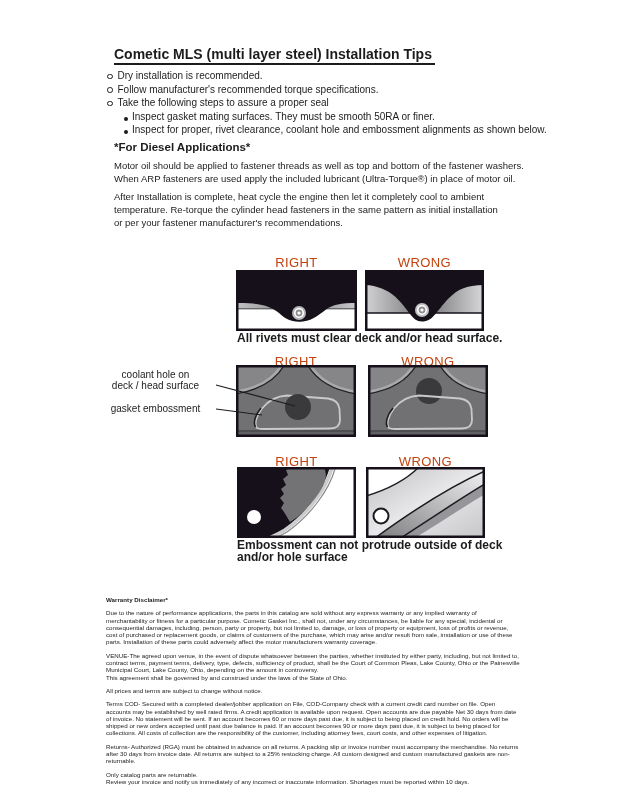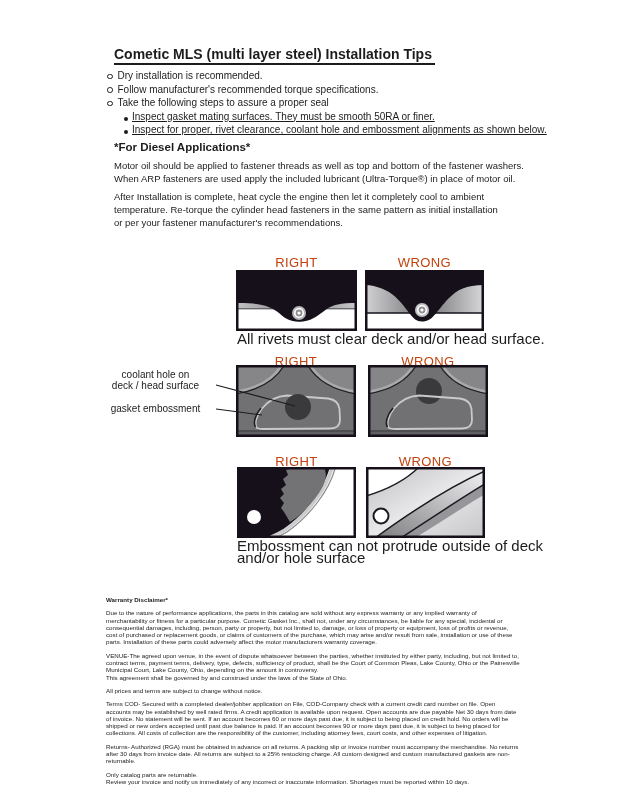--- a/index.html
+++ b/index.html
@@ -7,32 +7,32 @@
         font-family:"Liberation Sans","DejaVu Sans",sans-serif;color:#1c1c1e;margin-top:24px;}
   .abs{position:absolute;}
 
   .title{left:114px;top:22px;font-size:14px;font-weight:700;border-bottom:2px solid #1c1c1e;
          padding-bottom:1px;padding-right:3px;white-space:nowrap;}
 
   .tips{left:107px;top:45px;font-size:10px;line-height:13.5px;width:440px;}
   .b1{display:flex;align-items:flex-start;}
   .b1 .mk{flex:0 0 auto;width:3.5px;height:3.5px;border:1px solid #1c1c1e;border-radius:50%;
           margin:4.5px 5px 0 0;}
-  .b2{display:flex;align-items:center;margin-left:17px;text-decoration:underline;}
+  .b2{display:flex;align-items:center;margin-left:17px;}
   .b2 .mk{flex:0 0 auto;width:4px;height:4px;background:#1c1c1e;border-radius:50%;
           margin:4.5px 4px 0 0;}
 
   .diesel-h{left:114px;top:117px;font-size:11.5px;font-weight:700;}
   .para{left:114px;width:435px;font-size:9.5px;line-height:13.2px;white-space:pre-line;}
   .p1{top:135px;}
   .p2{top:166px;}
   .note{top:207px;}
 
   .dlabel{font-size:13px;letter-spacing:.4px;text-align:center;color:#c2410c;}
-  .dcaption{font-size:15px;font-weight:400;line-height:11.5px;white-space:pre-line;}
+  .dcaption{font-size:12px;font-weight:700;line-height:11.5px;white-space:pre-line;}
   .callout{font-size:10px;line-height:11px;text-align:center;width:115px;white-space:pre-line;}
 
   .panel{display:block;}
 
   .warranty{left:106px;top:572px;width:414px;font-size:6.2px;line-height:7.3px;}
   .warranty .wh{font-weight:700;margin-bottom:6px;}
   .warranty .wp{margin:0 0 6px 0;white-space:pre-line;}
 
   .pagenum{left:390px;top:802px;font-size:19px;letter-spacing:.3px;}
 </style>

